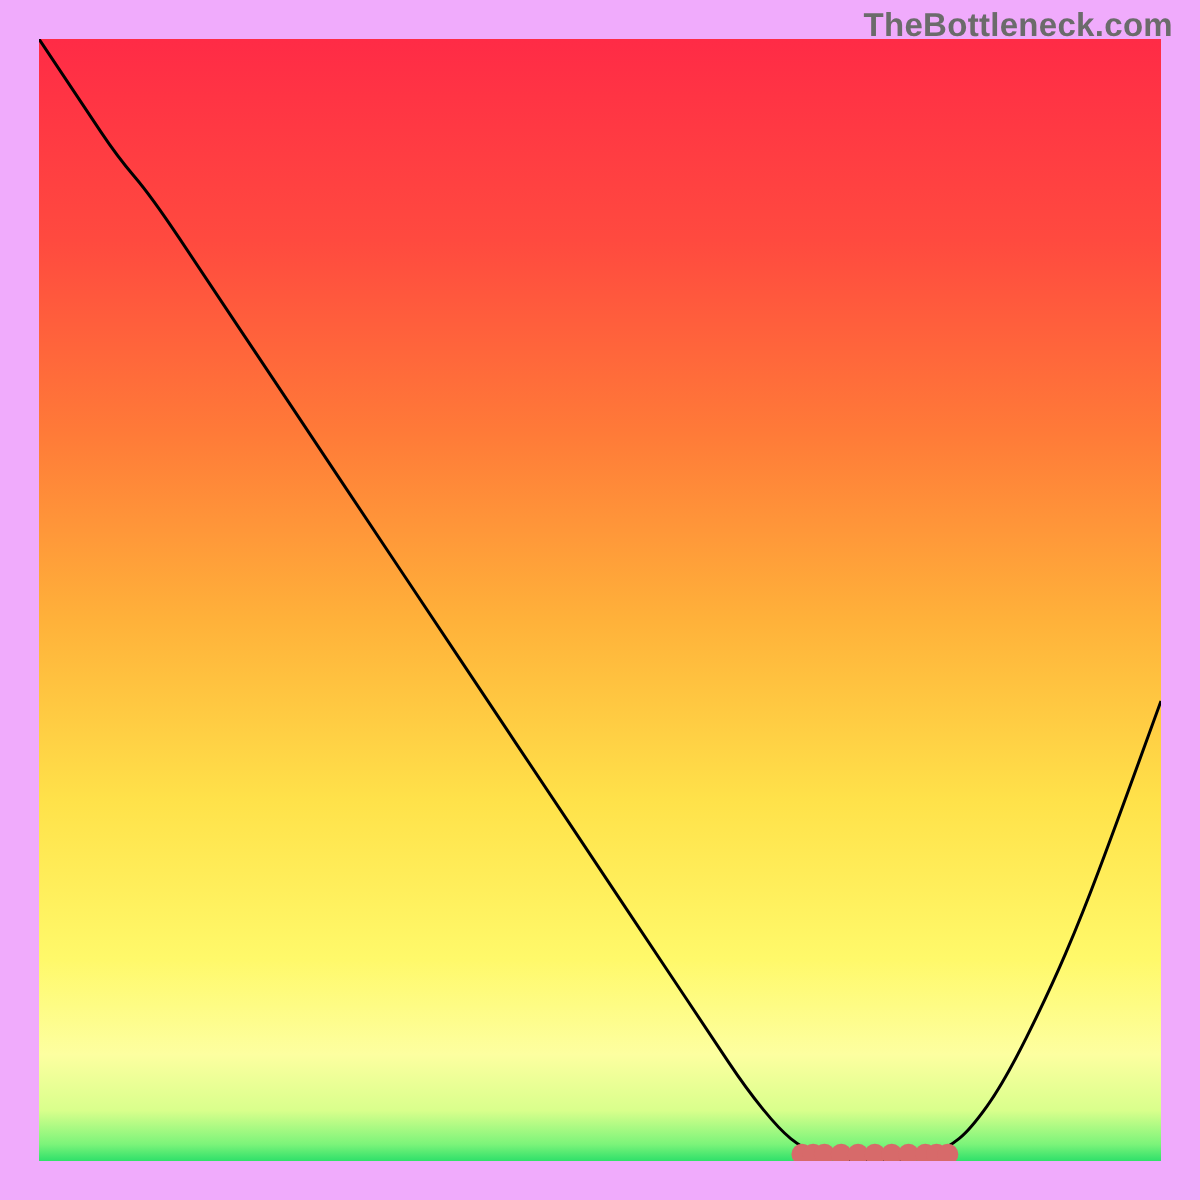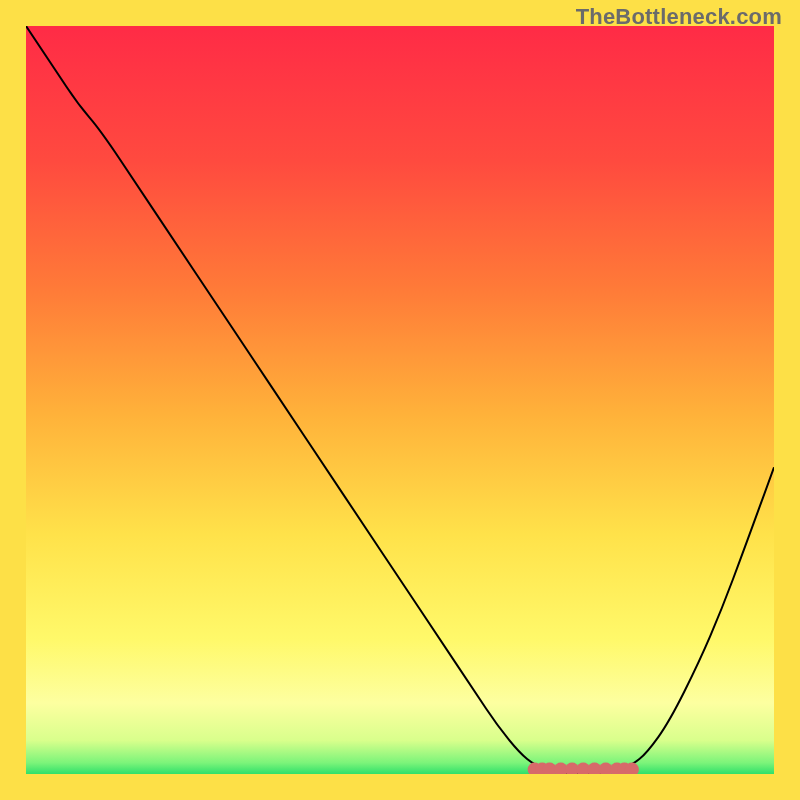--- a/index.html
+++ b/index.html
@@ -8,21 +8,21 @@
     width: 800px;
     height: 800px;
     background: #000;
     font-family: Arial, Helvetica, sans-serif;
     overflow: hidden;
   }
   .frame {
     position: relative;
     width: 800px;
     height: 800px;
-    background: #fde047;
+    background: #f0abfc;
   }
   .plot {
     position: absolute;
     left: 26px;
     top: 26px;
     width: 748px;
     height: 748px;
   }
   .watermark {
     position: absolute;

